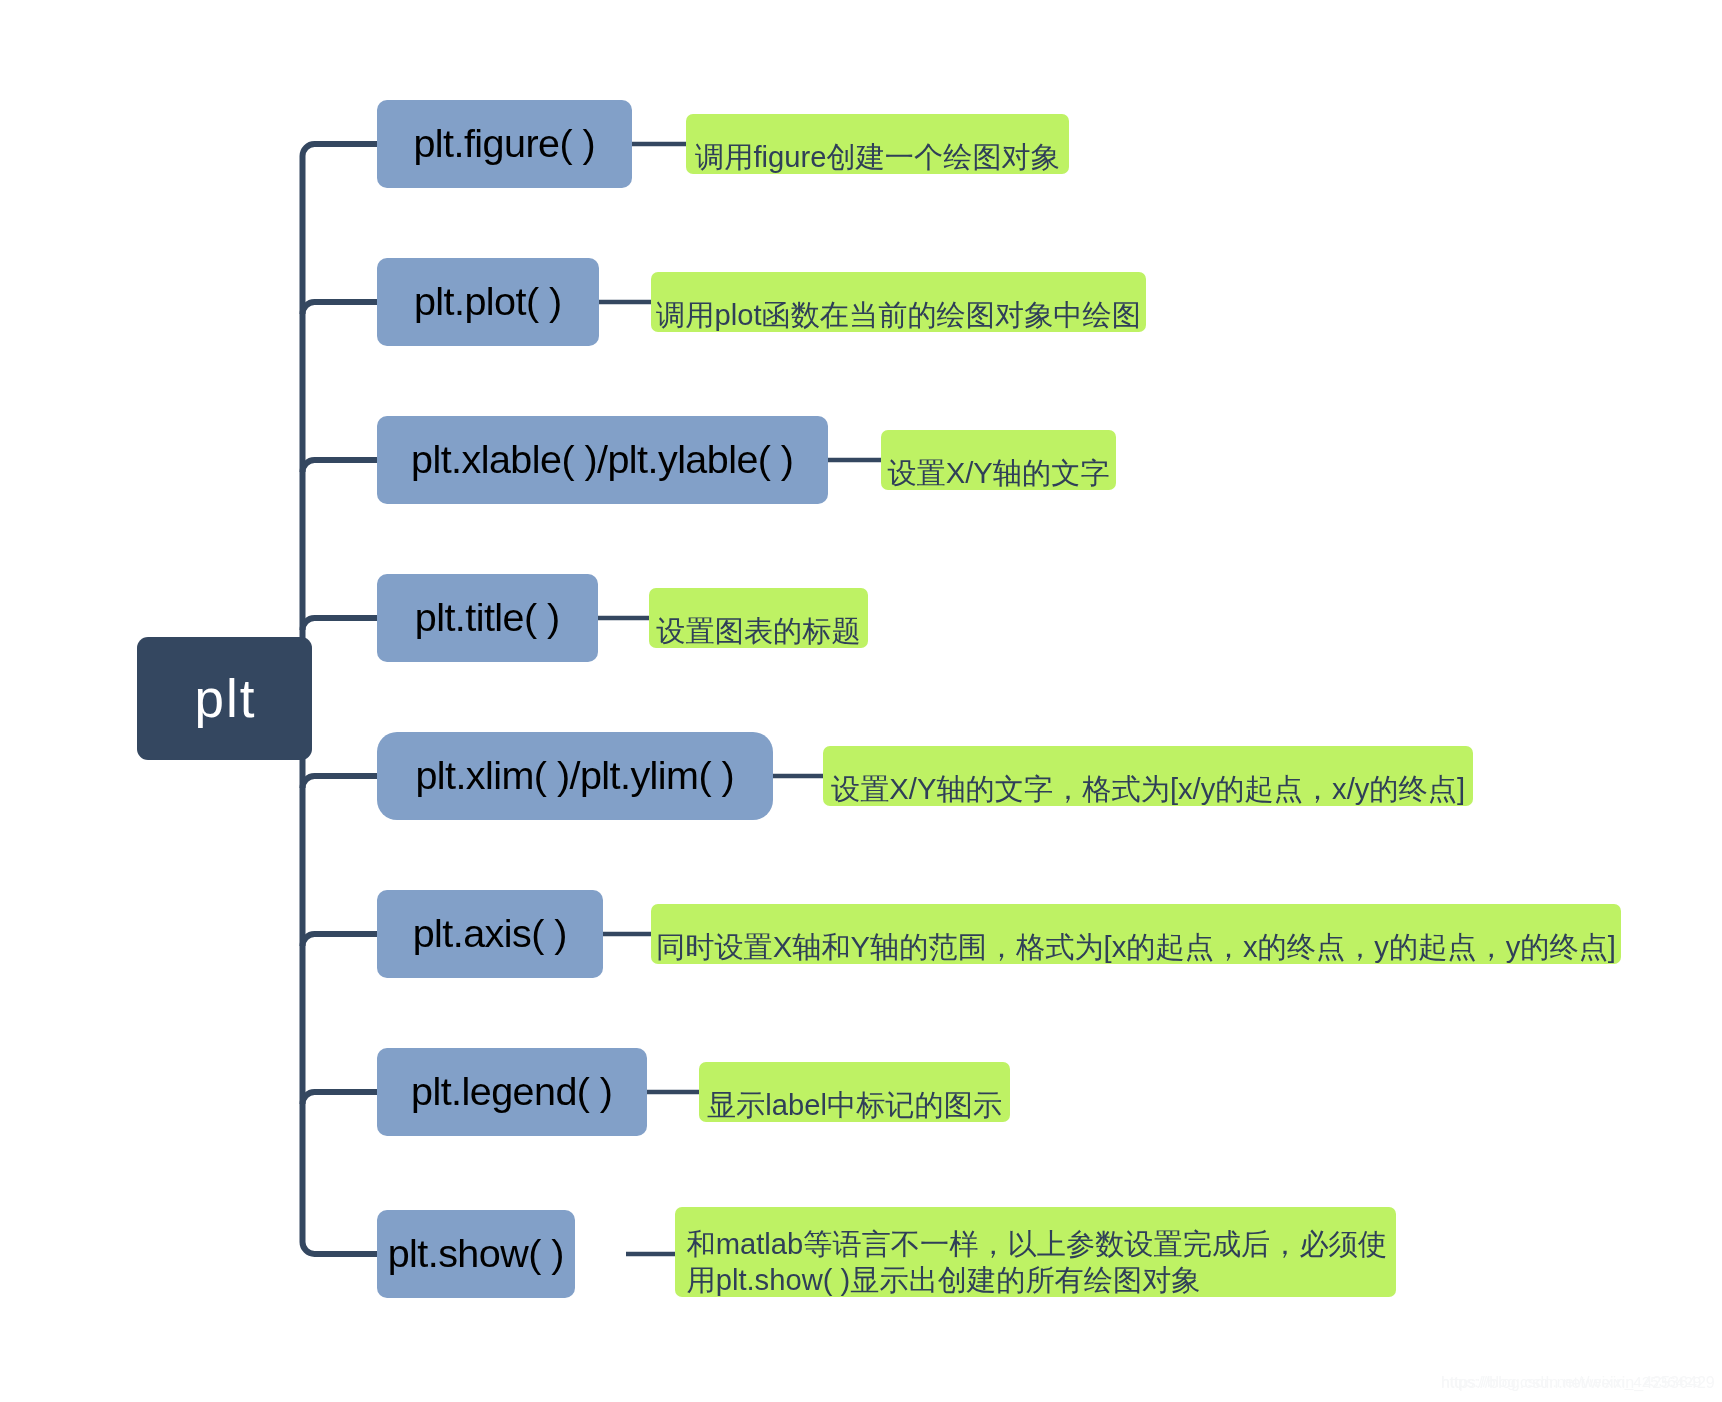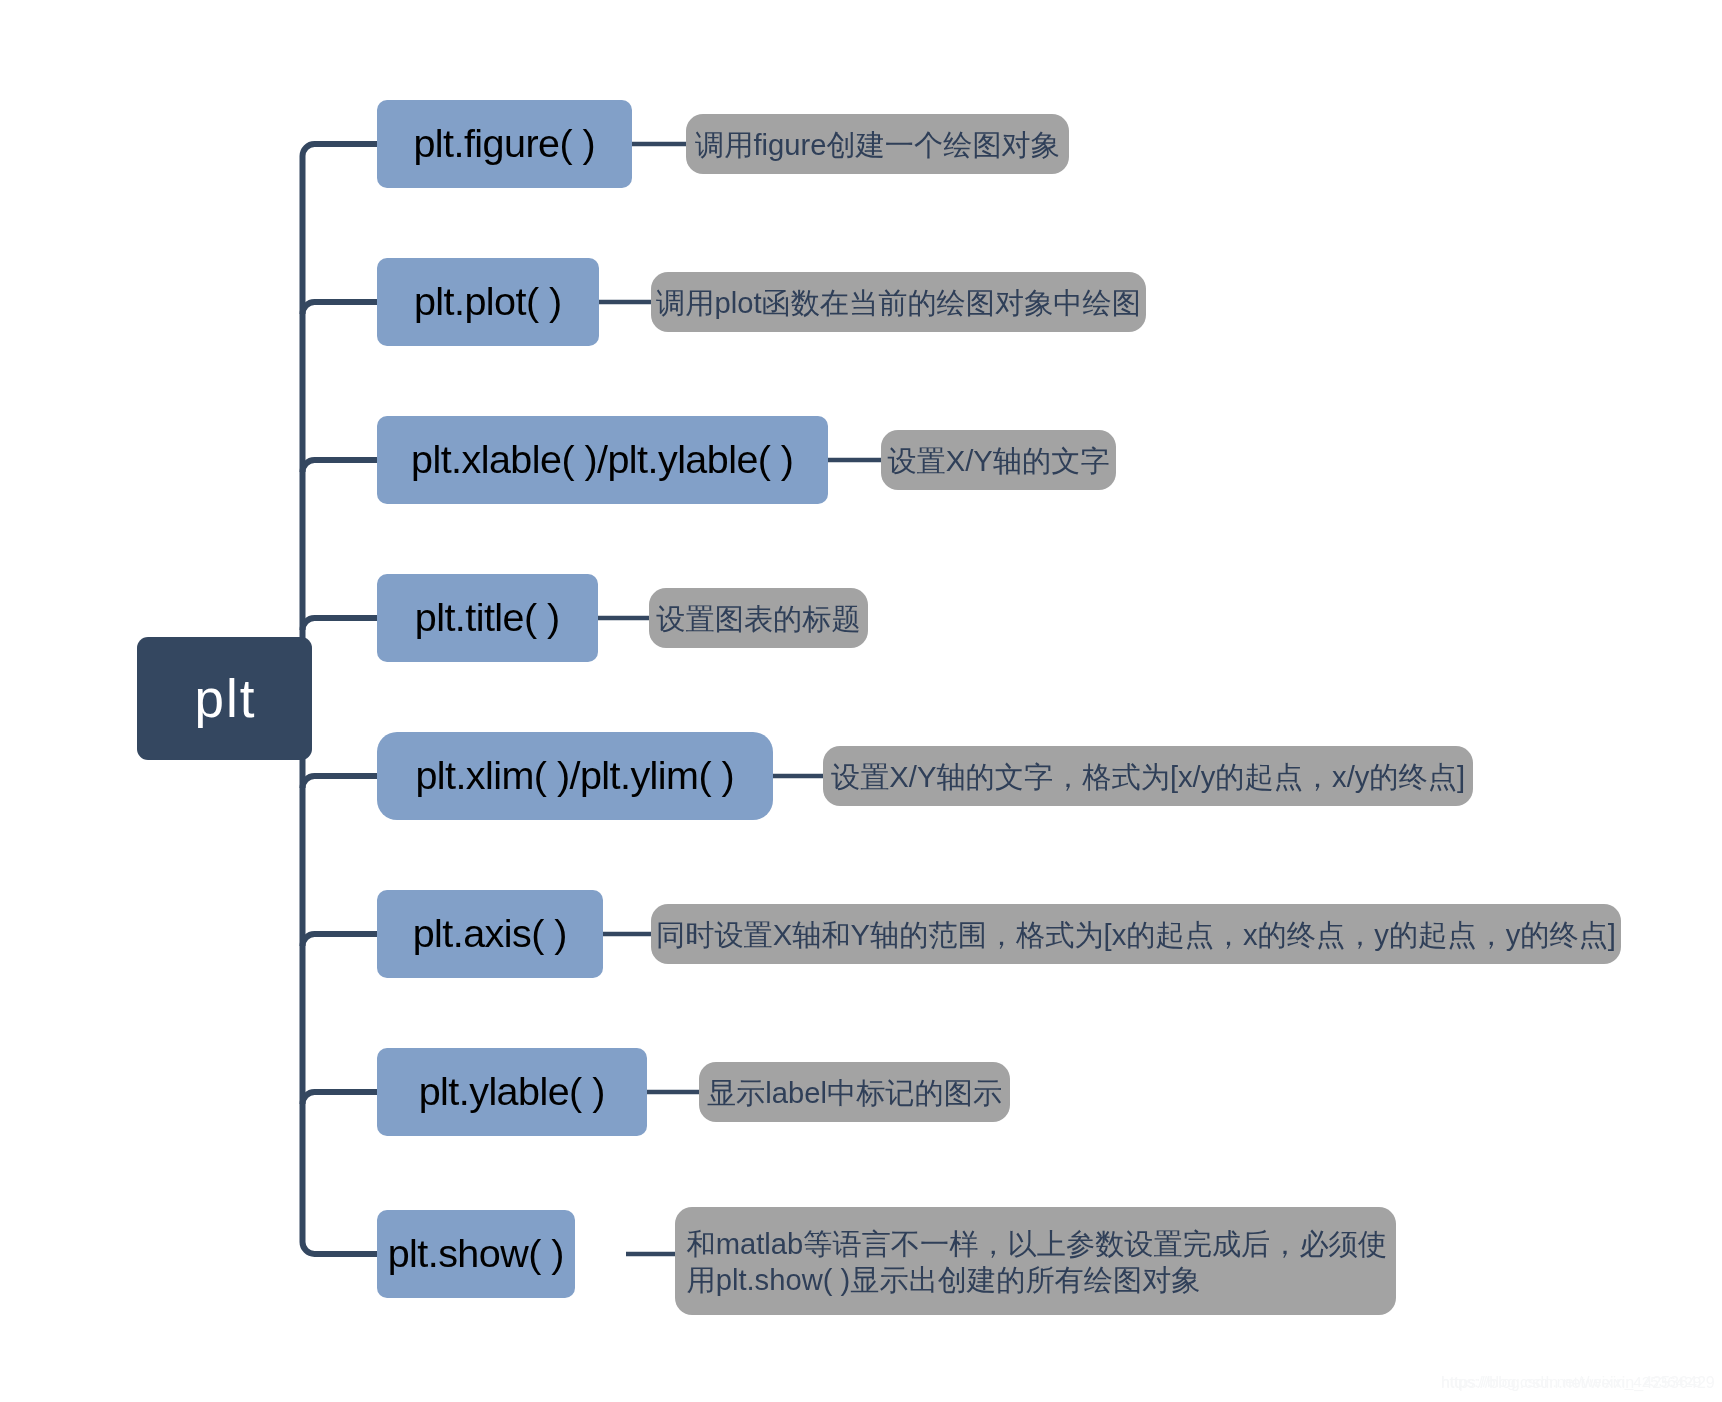--- a/index.html
+++ b/index.html
@@ -15,22 +15,22 @@
         box-sizing:border-box;transform:translateZ(0);}
 
   .root{left:101px;top:637px;width:175px;height:123px;
         background:#344760;color:#ffffff;border-radius:11px;margin-left:36px;}
   .root .txt{font-size:53px;line-height:1;letter-spacing:1.9px;margin-right:-1.9px;transform:translateZ(0);}
 
   .topic{left:377px;background:#82a0c8;color:#000000;border-radius:10px;height:88px;}
   .topic .txt{font-size:39.5px;line-height:1;white-space:nowrap;
               letter-spacing:-0.55px;margin-right:0.55px;transform:translateZ(0);}
 
-  .chip{position:absolute;display:flex;align-items:center;box-sizing:border-box;
-        background:#a3a3a3;color:#2f3f58;border-radius:17px;height:60px;
+  .chip{position:absolute;display:flex;align-items:flex-end;box-sizing:border-box;
+        background:#bef264;color:#2f3f58;border-radius:7px;height:60px;
         padding:0 11.5px;justify-content:center;transform:translateZ(0);}
   .chip .txt{font-size:29.2px;line-height:1.23;white-space:pre;position:relative;top:2px;transform:translateZ(0);}
 
   
   .topic.r1{top:100px;width:255px;}
   .chip.r1{left:686px;top:114px;width:383px;}
   
   .topic.r2{top:258px;width:222px;}
   .chip.r2{left:651px;top:272px;width:495px;}
   
@@ -43,21 +43,21 @@
   .topic.r5{top:732px;width:396px;border-radius:20px;}
   .chip.r5{left:823px;top:746px;width:650px;}
   
   .topic.r6{top:890px;width:226px;}
   .chip.r6{left:651px;top:904px;width:970px;}
   
   .topic.r7{top:1048px;width:270px;}
   .chip.r7{left:699px;top:1062px;width:311px;}
   
   .topic.r8{top:1210px;width:198px;}
-  .chip.r8{left:675px;top:1207px;width:721px;height:108px;justify-content:flex-start;}
+  .chip.r8{left:675px;top:1207px;width:721px;height:90px;justify-content:flex-start;}
 
   .wm{position:absolute;left:1441px;color:#f6f7f8;white-space:nowrap;
       font-family:"Liberation Sans","DejaVu Sans",sans-serif;}
   .wm1{top:1373px;font-size:16.1px;}
   .wm2{top:1373.2px;font-size:15.3px;}
 </style>
 </head>
 <body>
 
 <div id="stage">
@@ -123,21 +123,21 @@
   </div>
 
   <div class="node topic r6">
     <span class="txt">plt.axis( )</span>
   </div>
   <div class="chip r6">
     <span class="txt">同时设置X轴和Y轴的范围，格式为[x的起点，x的终点，y的起点，y的终点]</span>
   </div>
 
   <div class="node topic r7">
-    <span class="txt">plt.ylable( )</span>
+    <span class="txt">plt.legend( )</span>
   </div>
   <div class="chip r7">
     <span class="txt">显示label中标记的图示</span>
   </div>
 
   <div class="node topic r8">
     <span class="txt">plt.show( )</span>
   </div>
   <div class="chip r8">
     <span class="txt">和matlab等语言不一样，以上参数设置完成后，必须使

